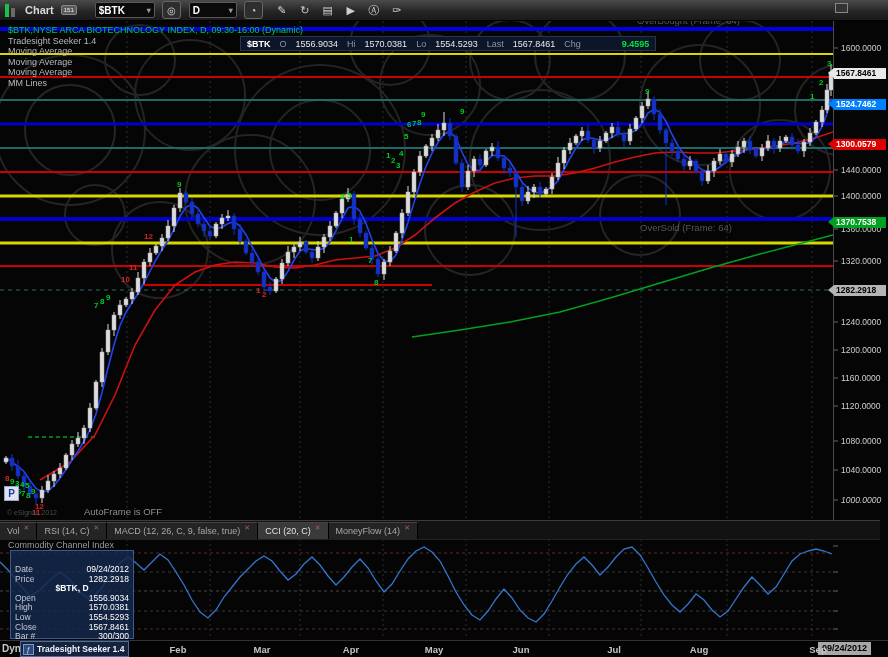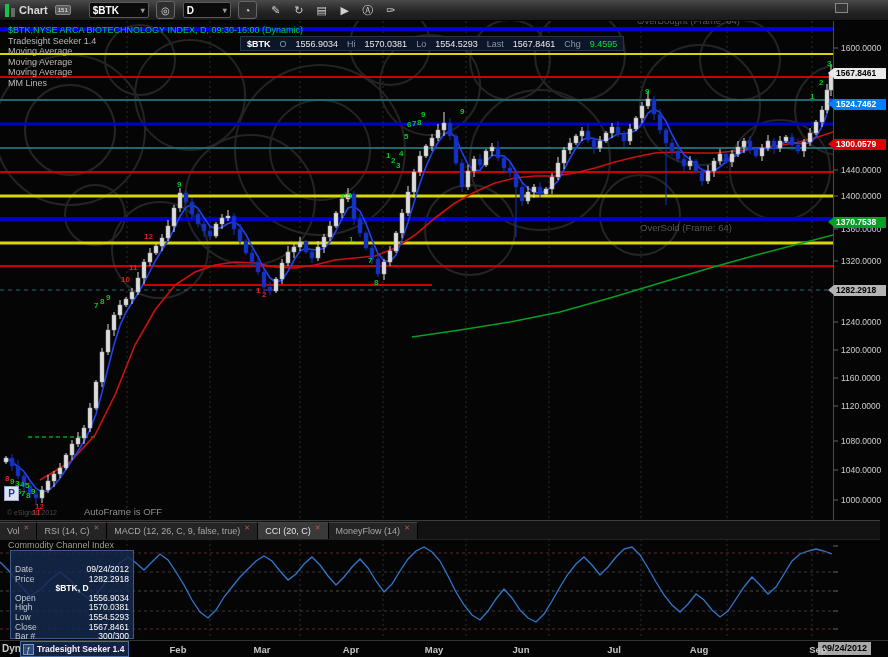--- a/index.html
+++ b/index.html
@@ -8,21 +8,21 @@
   #gfx{position:absolute;left:0;top:0;z-index:1;}
 
   
   #titlebar{position:absolute;left:0;top:0;width:888px;height:20px;z-index:9;
     background:linear-gradient(#4a4a4a,#242424 60%,#1a1a1a);display:flex;align-items:center;gap:4px;
     border-bottom:1px solid #000;}
   #appicon{display:flex;gap:2px;margin-left:5px;align-items:flex-end;}
   #appicon i{display:block;width:4px;background:#1db954;}
   #appicon i.b1{height:13px;background:#18c24a;}
   #appicon i.b2{height:9px;background:#6a6a6a;}
-  #apptitle{color:#d8d8d8;font-size:11px;font-weight:bold;}
+  #apptitle{color:#d8d8d8;font-size:11px;font-weight:bold;margin-left:6px;}
   #badge{background:#5a5a5a;border:1px solid #888;border-radius:2px;color:#eee;font-size:6px;
     line-height:8px;padding:0 2px;margin-left:3px;}
   .field{background:#0a0a0a;border:1px solid #5a5a5a;border-radius:2px;height:14px;display:flex;
     align-items:center;justify-content:space-between;color:#fff;font-size:10px;font-weight:bold;
     padding:0 3px;}
   #symfield{width:52px;margin-left:14px;}
   #intfield{width:40px;margin-left:4px;}
   .chev{color:#999;font-size:8px;}
   .tbtn{width:17px;height:16px;border-radius:3px;background:#2e2e2e;border:1px solid #666;
     color:#ddd;font-size:10px;display:flex;align-items:center;justify-content:center;margin-left:3px;}
@@ -34,21 +34,21 @@
   
   .ov{position:absolute;z-index:4;white-space:nowrap;}
   #legend{left:8px;top:25px;font-size:9px;line-height:10.6px;}
   #legend .t{color:#00cf2f;}
   #legend .l{color:#b8b8b8;}
   #quotebar{left:240px;top:36px;height:13px;background:rgba(14,24,44,.92);border:1px solid #26364f;
     display:flex;align-items:center;font-size:9px;padding:0 6px;gap:9px;}
   #quotebar .sym{color:#fff;font-weight:bold;}
   #quotebar .lab{color:#8a97a8;}
   #quotebar .val{color:#e8e8e8;}
-  #quotebar .chg{color:#00e23c;font-weight:normal;}
+  #quotebar .chg{color:#00e23c;font-weight:bold;margin-left:32px;}
   .frametext{color:#575757;font-size:9.5px;}
   #autoframe{left:84px;top:506px;color:#8f8f8f;font-size:9.5px;}
   #copyright{left:7px;top:509px;color:#4b4b4b;font-size:7px;}
   #pbadge{left:4px;top:486px;width:13px;height:13px;background:#dfe3ee;border:1px solid #98a6cc;
     color:#1c3aa8;font-weight:bold;font-size:10px;text-align:center;line-height:13px;z-index:4;}
 
   
   #paxis{position:absolute;left:833px;top:20px;width:55px;height:500px;z-index:3;
     border-left:1px solid #4a4a4a;}
   #caxis{position:absolute;left:833px;top:538px;width:55px;height:102px;z-index:3;
@@ -590,21 +590,21 @@
       <div class="axlab" style="top: 145px;">1440.0000</div>
       <div class="axlab" style="top: 171px;">1400.0000</div>
       <div class="axlab" style="top: 204px;">1360.0000</div>
       <div class="axlab" style="top: 236px;">1320.0000</div>
       <div class="axlab" style="top: 297px;">1240.0000</div>
       <div class="axlab" style="top: 325px;">1200.0000</div>
       <div class="axlab" style="top: 353px;">1160.0000</div>
       <div class="axlab" style="top: 381px;">1120.0000</div>
       <div class="axlab" style="top: 416px;">1080.0000</div>
       <div class="axlab" style="top: 445px;">1040.0000</div>
-      <div class="axlab" style="top: 475px;">1000.0000</div>
+      <div class="axlab" style="top: 475px; font-style: italic;">1000.0000</div>
       <div class="ptag" style="top: 47.5px;">
         <span class="arr" style="border-right: 6px solid rgb(233, 233, 233);"></span>
         <span class="bd" style="background: rgb(233, 233, 233); color: rgb(0, 0, 0);">1567.8461</span>
       </div>
       <div class="ptag" style="top: 78.5px;">
         <span class="arr" style="border-right: 6px solid rgb(0, 128, 255);"></span>
         <span class="bd" style="background: rgb(0, 128, 255); color: rgb(255, 255, 255);">1524.7462</span>
       </div>
       <div class="ptag" style="top: 118.5px;">
         <span class="arr" style="border-right: 6px solid rgb(221, 0, 0);"></span>

